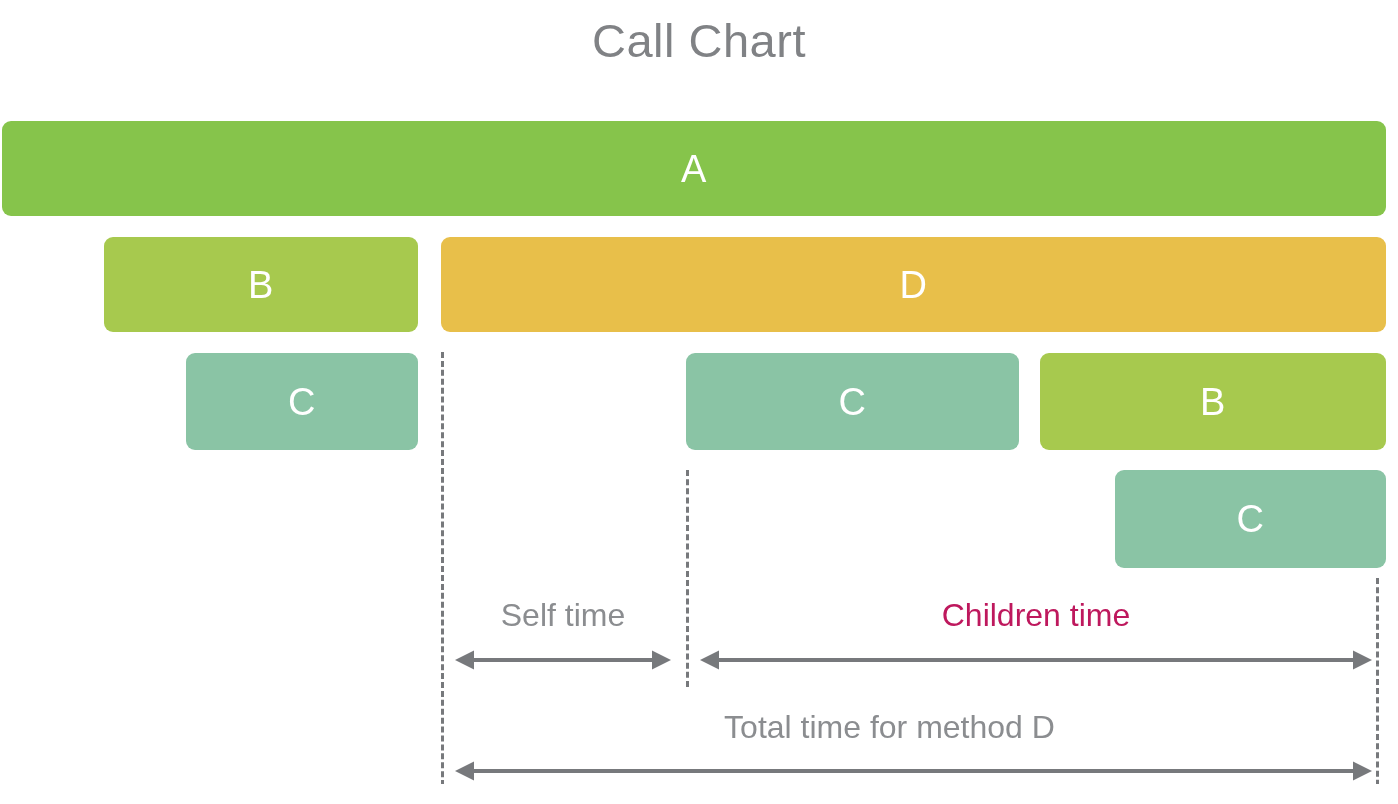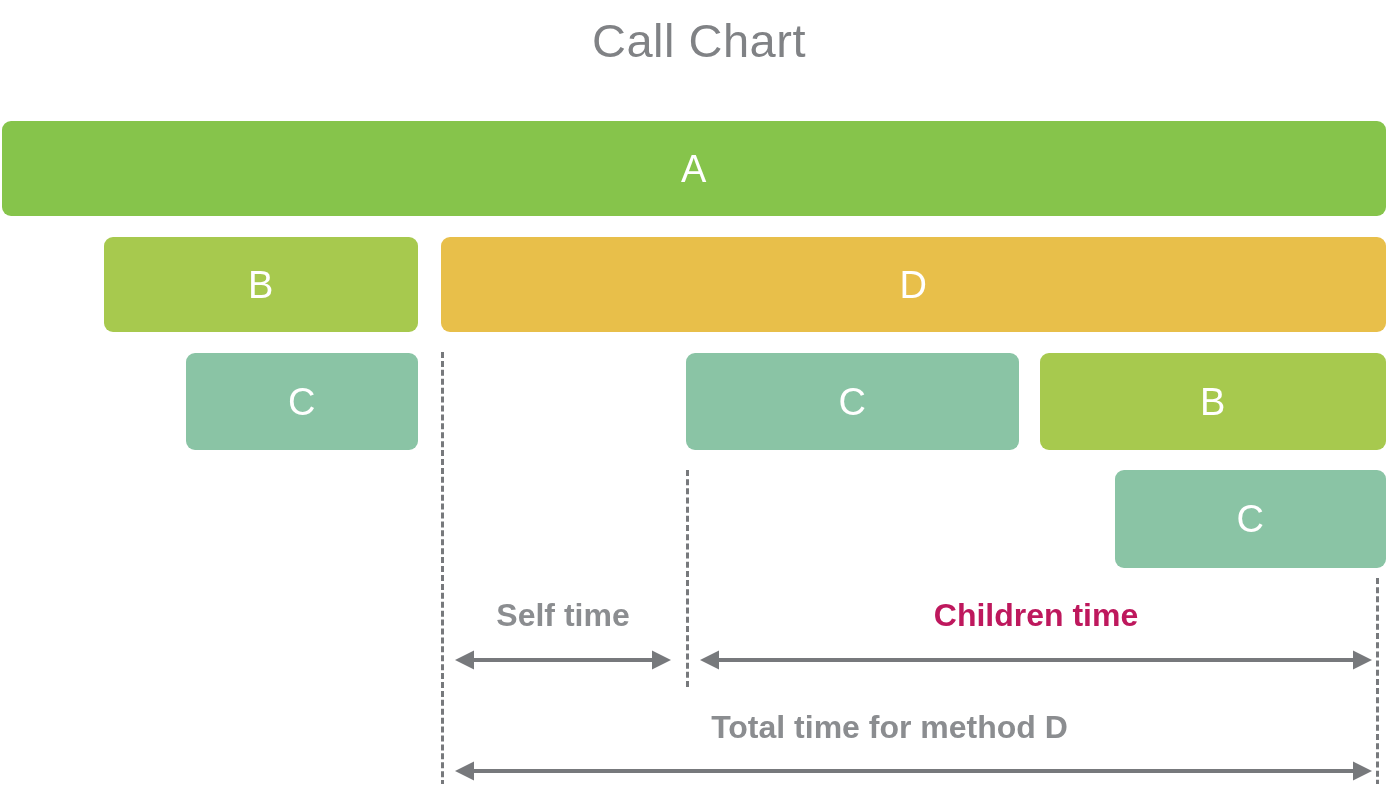--- a/index.html
+++ b/index.html
@@ -57,21 +57,21 @@
     position: absolute;
     width: 0;
     border-left: 3px dashed #77797c;
   }
 
   
   .measure-label {
     position: absolute;
     text-align: center;
     font-size: 32px;
-    font-weight: 700;
+    font-weight: 400;
     color: #8b8d90;
     line-height: 42px;
     white-space: nowrap;
   }
   .measure-arrow {
     position: absolute;
     height: 24px;
     overflow: visible;
   }
   .measure-arrow svg {

